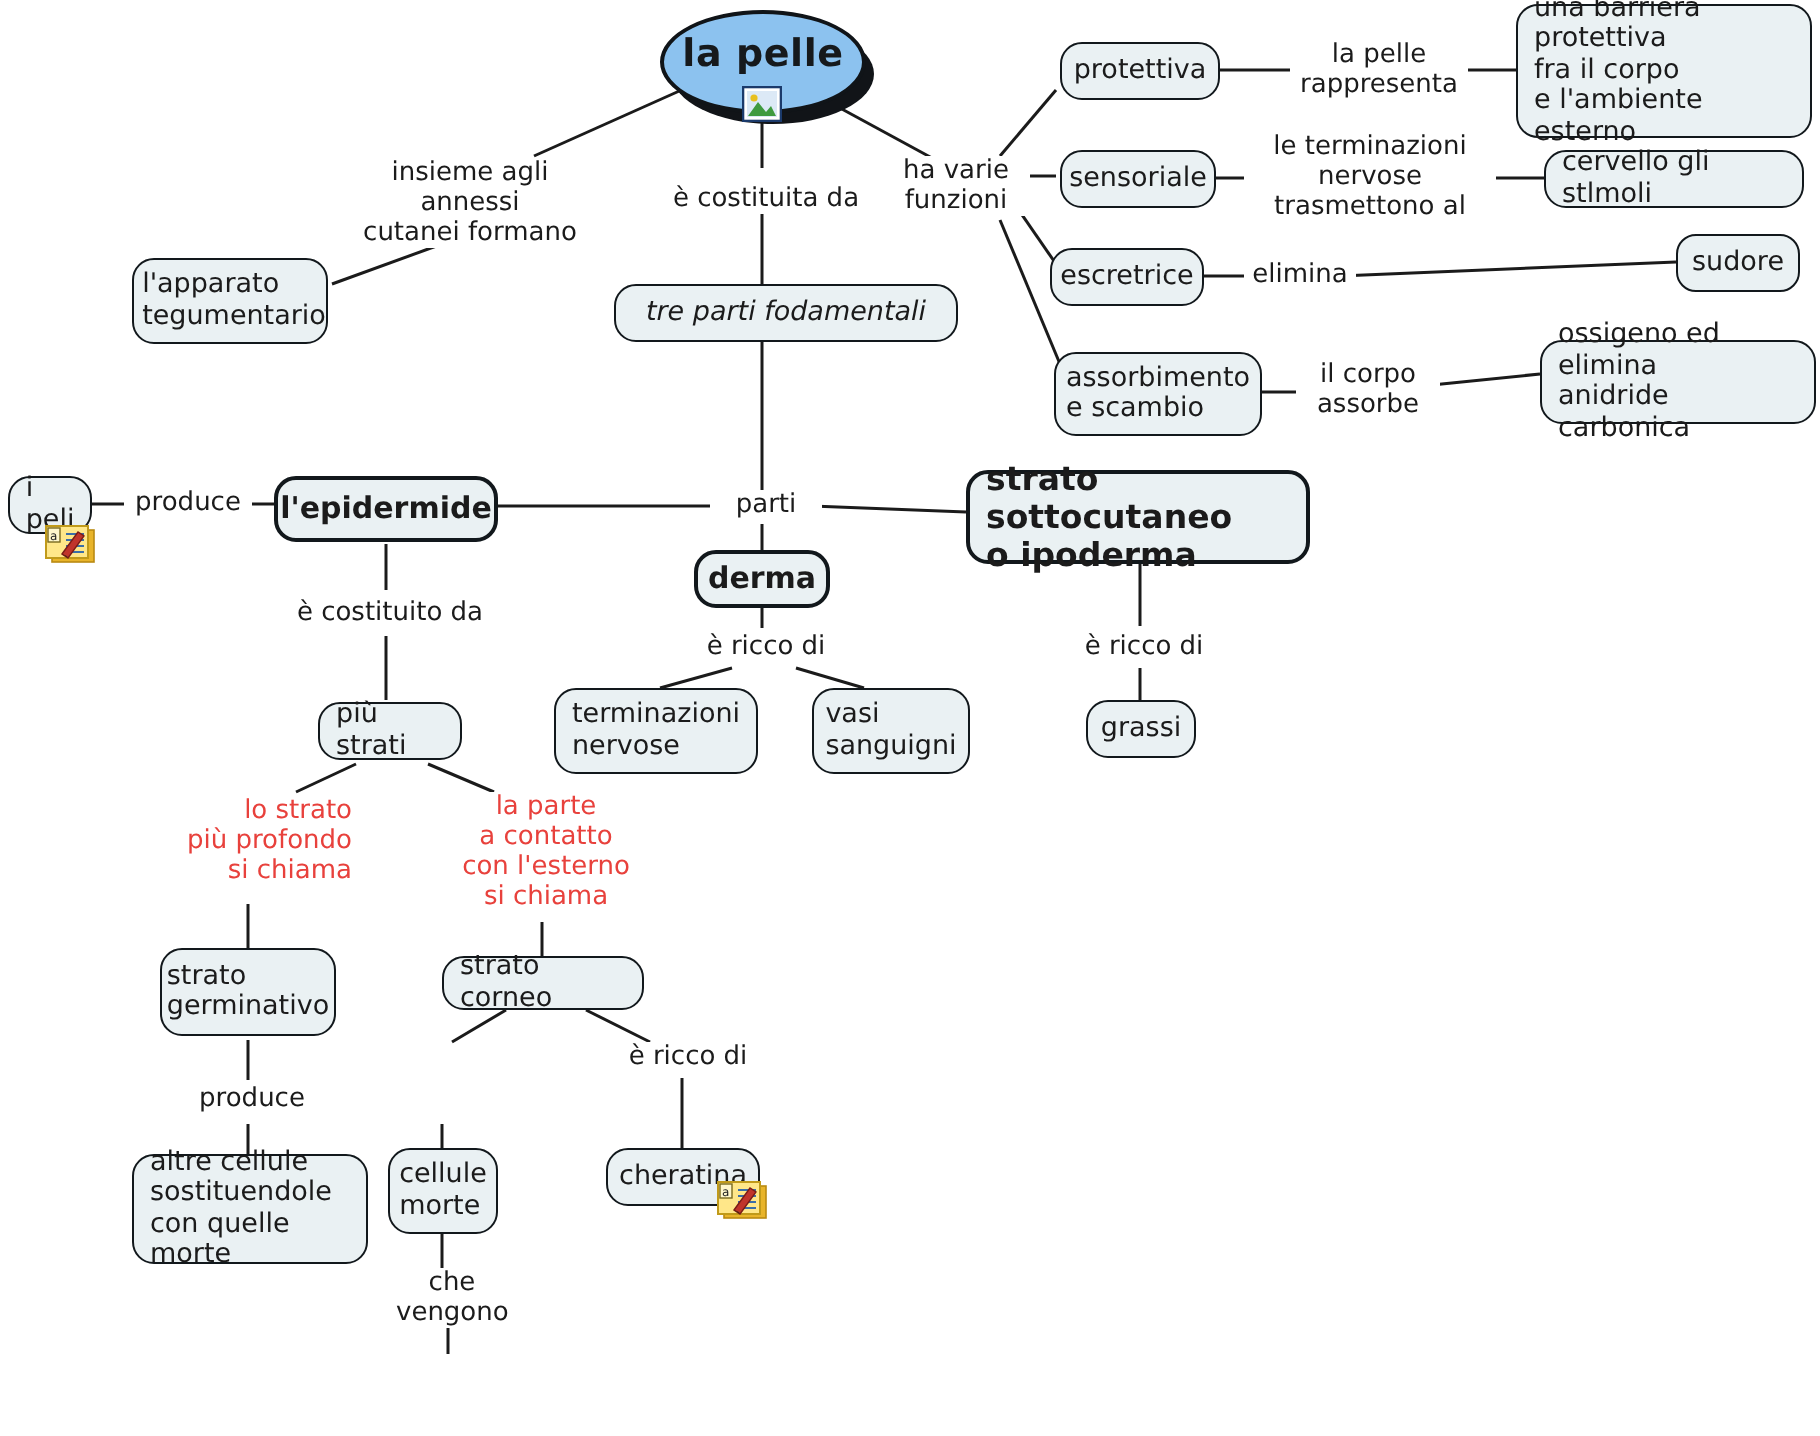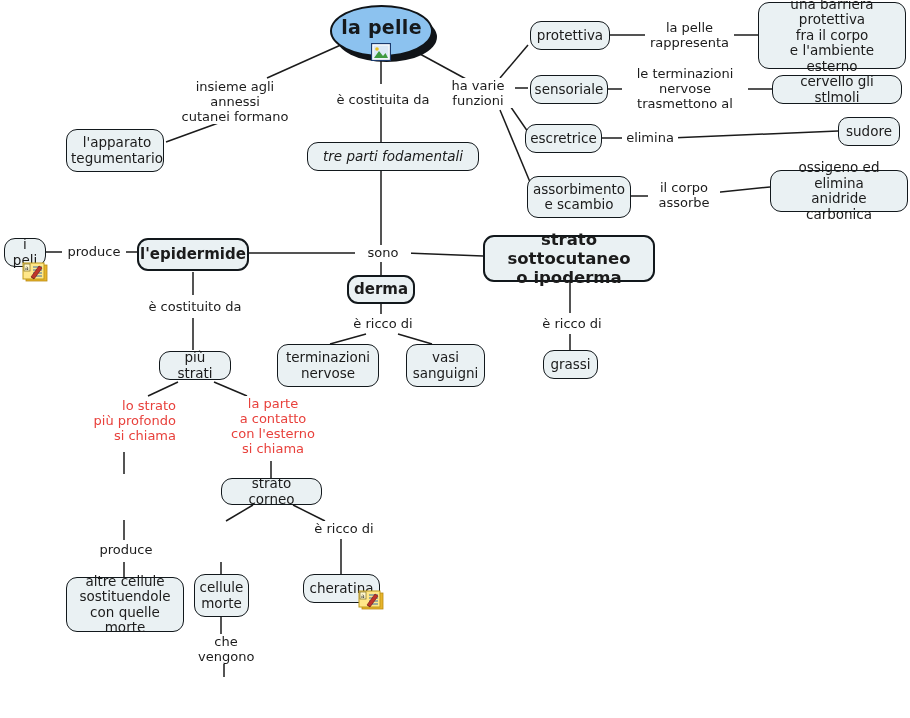--- a/index.html
+++ b/index.html
@@ -27,21 +27,20 @@
   
   .node {
     position: absolute;
     box-sizing: border-box;
     background: #eaf1f3;
     border: 1.6px solid #12181c;
     border-radius: 11px;
     color: #1b1b1b;
     font-size: 13.5px;
     line-height: 15.5px;
-    text-align: center;
     display: flex;
     align-items: center;
     justify-content: center;
     padding: 3px 8px;
     z-index: 3;
     white-space: pre-line;
   }
   .node.bold {
     font-weight: bold;
     font-size: 15px;
@@ -228,20 +227,22 @@
   <div class="node" style="left:277px; top:344px; width:102px; height:43px;">terminazioni
 nervose</div>
 
   <div class="node" style="left:406px; top:344px; width:79px; height:43px;">vasi
 sanguigni</div>
 
   <div class="node" style="left:543px; top:350px; width:55px; height:29px;">grassi</div>
 
   <div class="node" style="left:159px; top:351px; width:72px; height:29px;">più strati</div>
 
+  <div class="node" style="left:80px; top:474px; width:88px; height:44px;">strato
+germinativo</div>
 
   <div class="node" style="left:221px; top:478px; width:101px; height:27px;">strato corneo</div>
 
   <div class="node" style="left:66px; top:577px; width:118px; height:55px;">altre cellule
 sostituendole
 con quelle morte</div>
 
   <div class="node" style="left:194px; top:574px; width:55px; height:43px;">cellule
 morte</div>
 
@@ -293,21 +294,21 @@
 nervose
 trasmettono al</div>
 
   <div class="linklabel" style="left:622px; top:130px; width:52px;">elimina</div>
 
   <div class="linklabel" style="left:648px; top:180px; width:68px;">il corpo
 assorbe</div>
 
   <div class="linklabel" style="left:62px; top:244px; width:60px;">produce</div>
 
-  <div class="linklabel" style="left:355px; top:245px; width:52px;">sono</div>
+  <div class="linklabel" style="left:355px; top:245px; width:52px;">parti</div>
 
   <div class="linklabel" style="left:137px; top:299px; width:112px;">è costituito da</div>
 
   <div class="linklabel" style="left:340px; top:316px; width:82px;">è ricco di</div>
 
   <div class="linklabel" style="left:529px; top:316px; width:82px;">è ricco di</div>
 
   <div class="linklabel red" style="left:74px; top:398px; width:100px;text-align:right;">lo strato
 più profondo
 si chiama</div>

